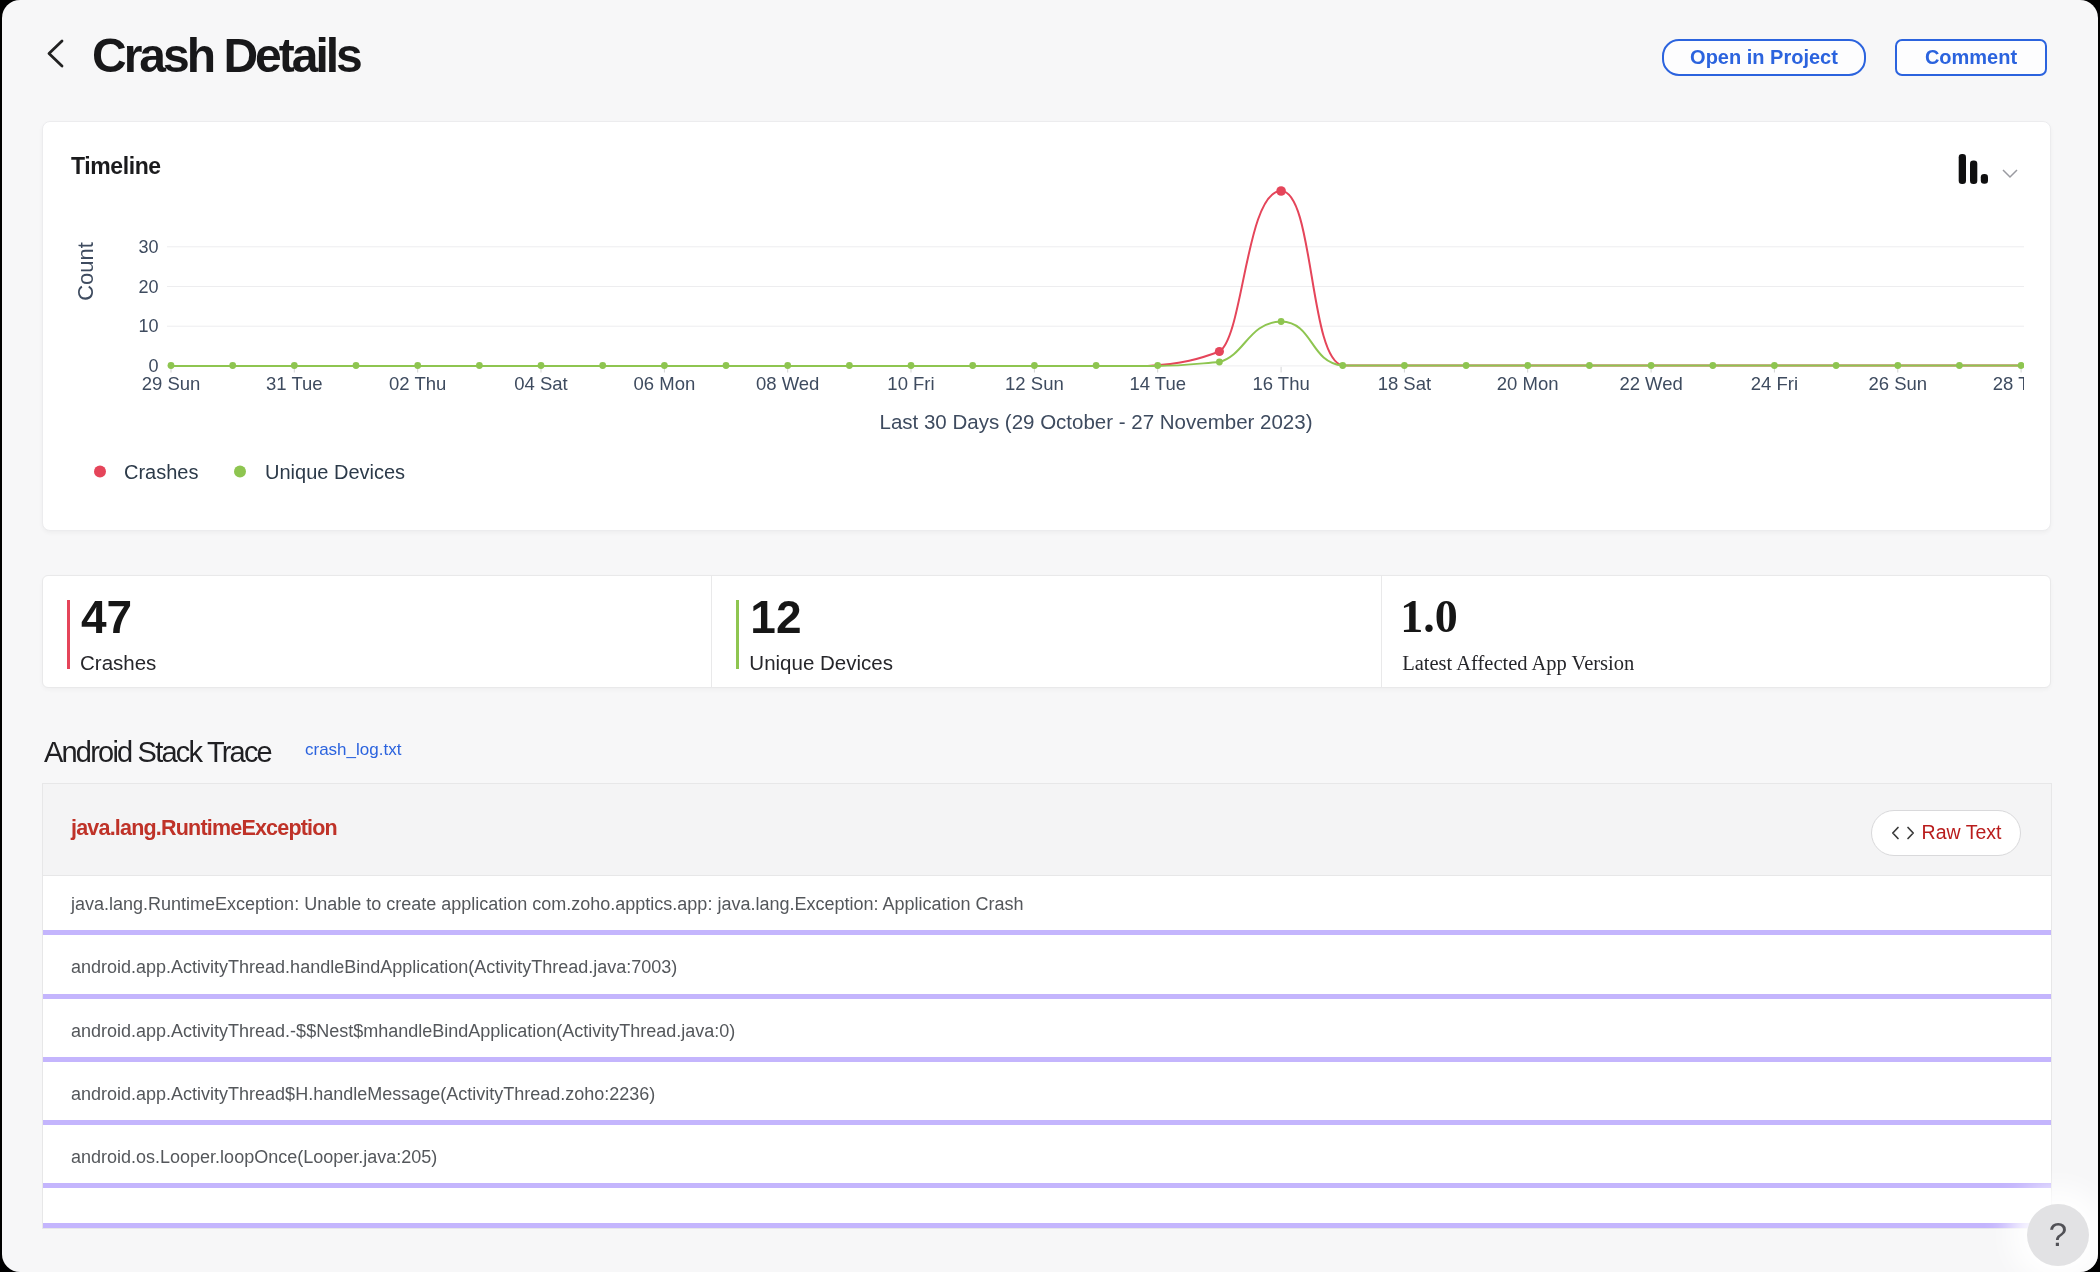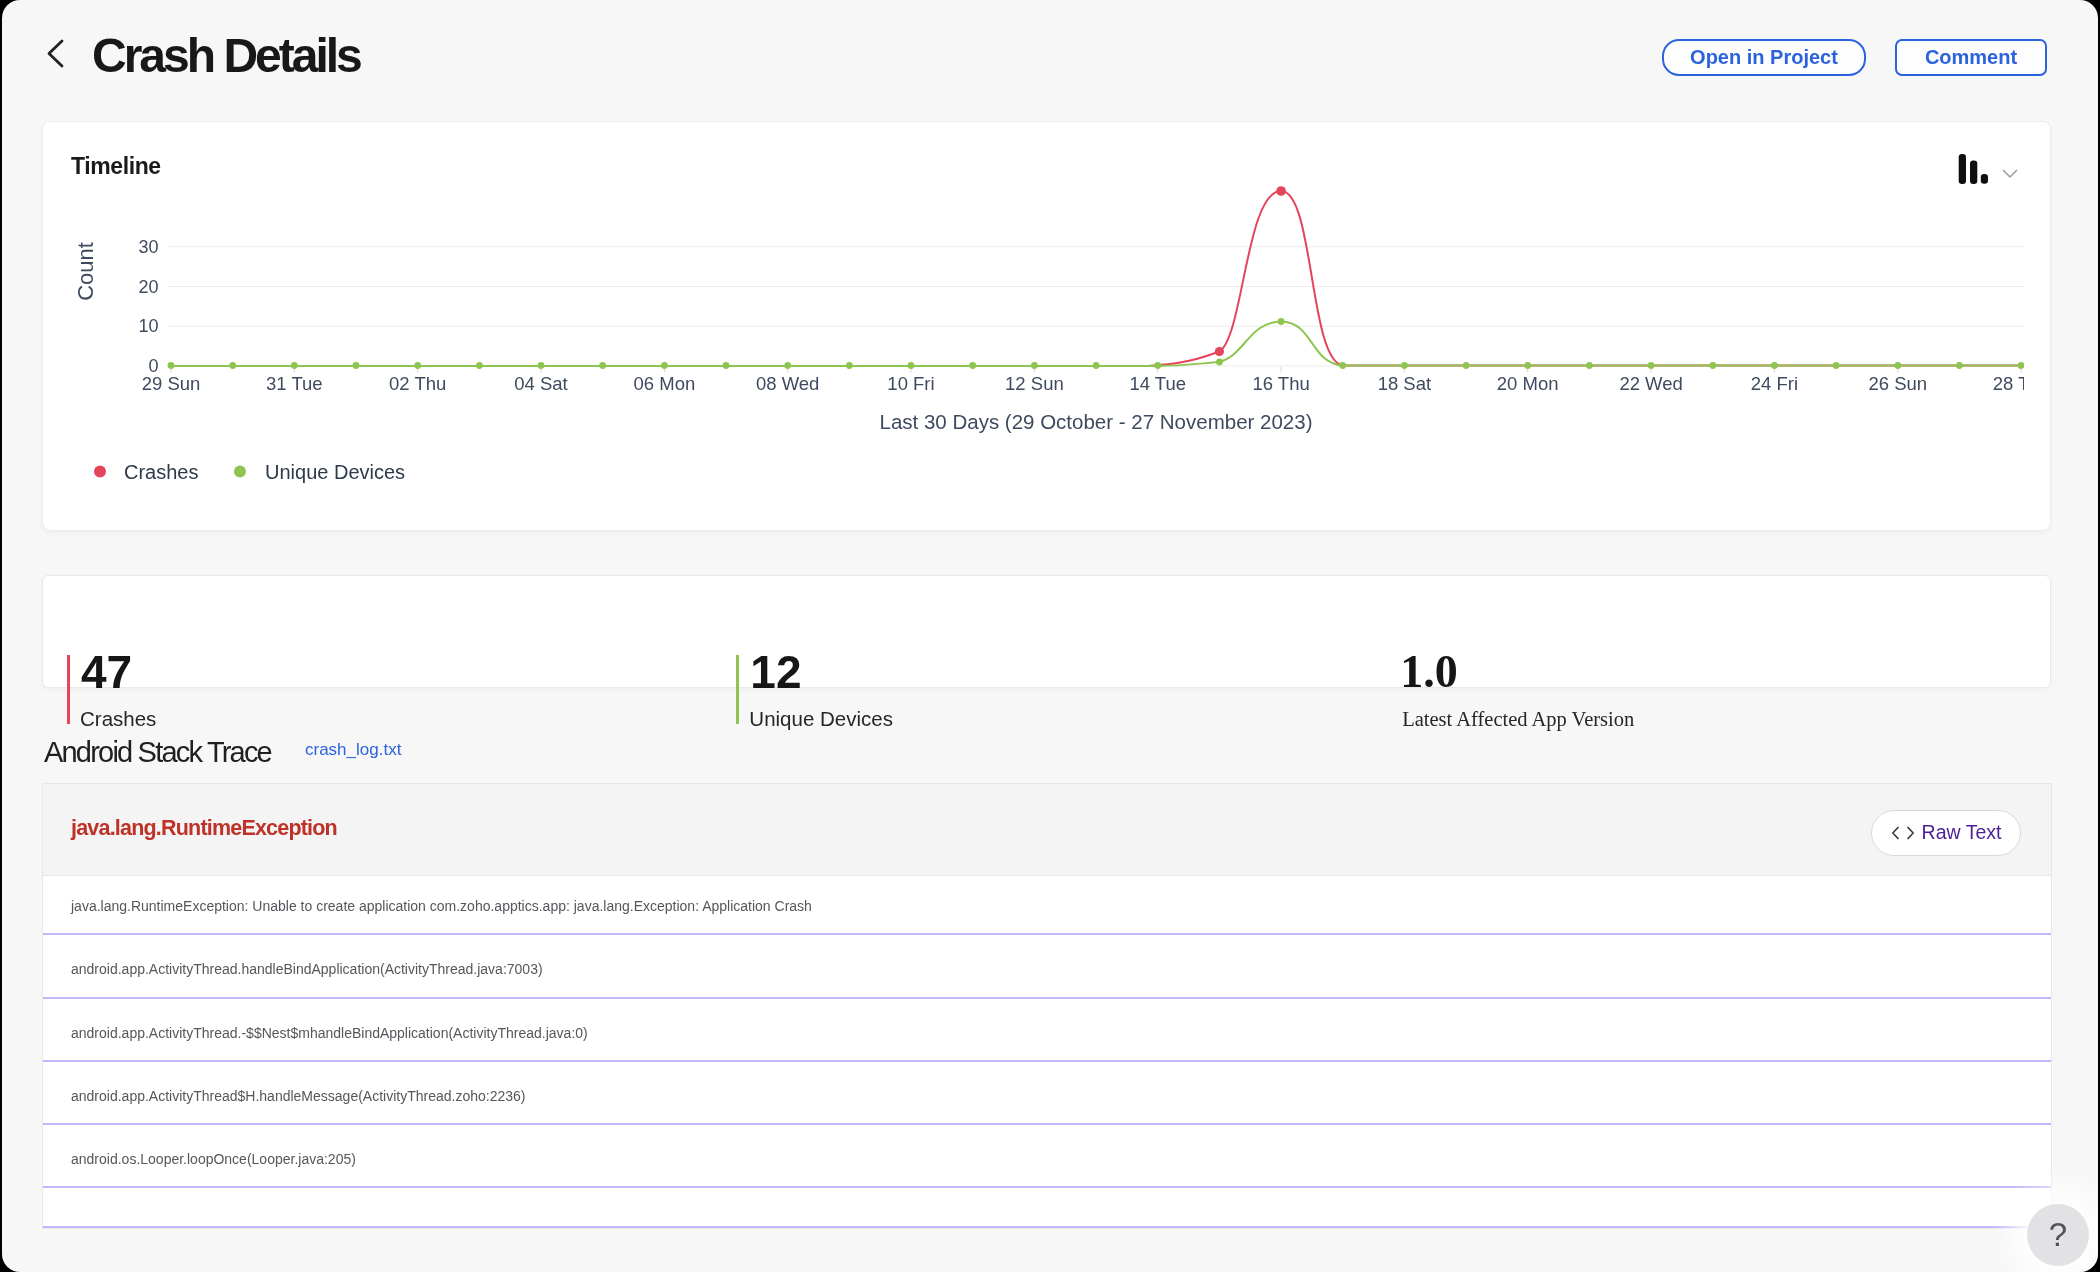--- a/index.html
+++ b/index.html
@@ -4,36 +4,36 @@
 html,body{margin:0;padding:0;width:2100px;height:1272px;background:#000;font-family:"Liberation Sans",sans-serif;}
 #win{position:absolute;top:0;bottom:0;left:2px;right:2px;background:#f7f7f8;border-radius:18px;overflow:hidden;}
 .abs{position:absolute;}
 #h1{left:90px;top:32px;font-size:48px;font-weight:bold;color:#18181a;letter-spacing:-3px;line-height:1;}
 .btn{top:39px;height:37px;border:2px solid #2b63de;border-radius:7px;background:#fdfdfe;color:#2b63de;
  font-size:20px;font-weight:bold;display:flex;align-items:center;justify-content:center;box-sizing:border-box;}
 #card1{left:40px;top:120.5px;width:2009px;height:410px;background:#fff;border:1px solid #ececee;border-radius:8px;
  box-shadow:0 2px 4px rgba(0,0,0,0.04);box-sizing:border-box;}
 #ctitle{left:28px;top:33px;font-size:23px;font-weight:bold;color:#1b1b1d;letter-spacing:-0.4px;line-height:1;}
 #stats{left:40px;top:575.4px;width:2009px;height:113px;background:#fff;border:1px solid #e9e9ea;border-radius:6px;
- box-sizing:border-box;display:flex;box-shadow:0 2px 4px rgba(0,0,0,0.03);align-items:center;}
+ box-sizing:border-box;display:flex;box-shadow:0 2px 4px rgba(0,0,0,0.03);}
 .cell{flex:1;position:relative;border-right:1px solid #e9e9ea;}
 .cell:last-child{border-right:none;font-family:Liberation Serif, serif;}
 .stat{position:absolute;left:23.5px;top:23.6px;height:69px;border-left:3px solid transparent;}
 .num{position:absolute;left:11.5px;top:-6px;font-size:46px;font-weight:bold;color:#161616;line-height:1;white-space:nowrap;}
 .slabel{position:absolute;left:10.5px;top:53.3px;font-size:20.5px;color:#26262a;line-height:1;white-space:nowrap;}
 #sthead{left:42px;top:738px;font-size:29px;color:#202023;line-height:1;letter-spacing:-1.8px;}
 #stlink{left:303px;top:740.5px;font-size:17px;color:#2b63de;line-height:1;}
 #table{left:40px;top:783px;width:2010px;background:#fff;border:1px solid #e7e7e8;box-sizing:border-box;}
 #thead{height:92px;background:#f4f4f5;border-bottom:1px solid #e7e7e8;display:flex;align-items:center;
  padding-left:28px;box-sizing:border-box;position:relative;}
 #thead .red{font-size:21.5px;font-weight:bold;color:#bf3228;letter-spacing:-0.8px;margin-top:-2px;text-align:center;}
 #pill{position:absolute;right:30px;top:25.5px;width:150px;height:46px;border:1px solid #d9d9db;border-radius:23px;
- background:#fff;display:flex;align-items:center;justify-content:center;gap:7px;font-size:19.5px;color:#4c1d95;box-sizing:border-box;}
-.trow{border-bottom:2px solid #c4b5fd;padding-left:28px;display:flex;align-items:center;box-sizing:border-box;
- font-size:14px;color:#54575b;padding-top:7px;}
+ background:#fff;display:flex;align-items:center;justify-content:center;gap:7px;font-size:19.5px;color:#b91c1c;box-sizing:border-box;}
+.trow{border-bottom:5px solid #c4b5fd;padding-left:28px;display:flex;align-items:center;box-sizing:border-box;
+ font-size:18px;color:#54575b;padding-top:7px;}
 #help{left:2025px;top:1204px;width:62px;height:62px;border-radius:50%;background:#e2e2e4;display:flex;
  align-items:center;justify-content:center;font-size:33px;font-weight:normal;color:#515156;
  box-shadow:0 0 26px 18px rgba(255,255,255,0.92);}
 </style></head>
 <body>
 <div id="win">
   <svg class="abs" style="left:42.7px;top:39px" width="21" height="29" viewBox="0 0 21 29">
     <path d="M17 2 L4 14.5 L17 27" fill="none" stroke="#222" stroke-width="2.8" stroke-linecap="round" stroke-linejoin="round"></path>
   </svg>
   <div class="abs" id="h1">Crash Details</div>

